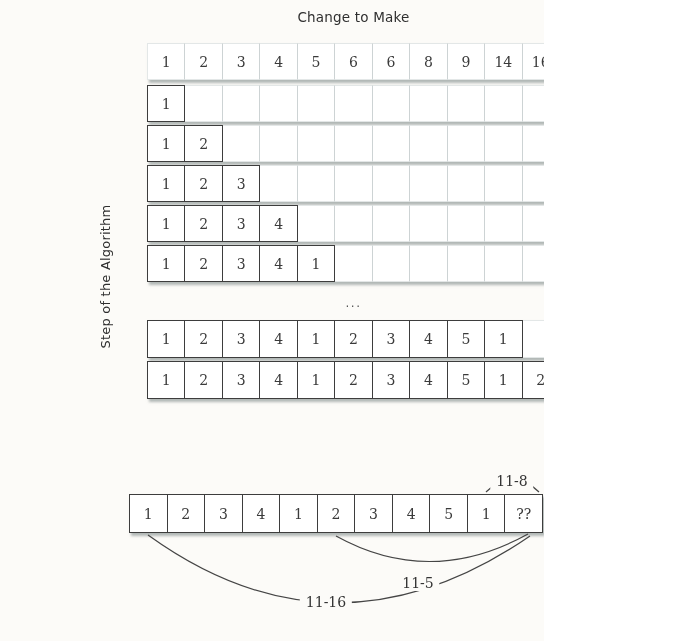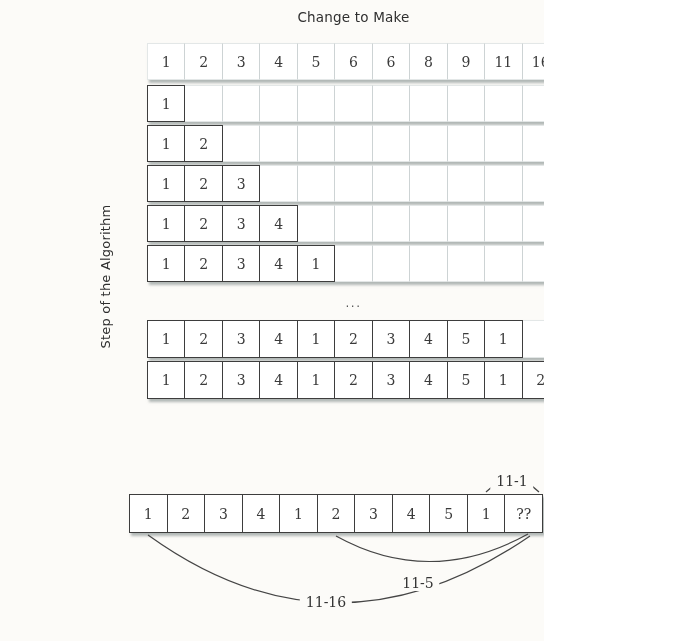--- a/index.html
+++ b/index.html
@@ -125,21 +125,21 @@
   <div class="row" id="header-row">
       <div class="cell hdr">1</div>
       <div class="cell hdr">2</div>
       <div class="cell hdr">3</div>
       <div class="cell hdr">4</div>
       <div class="cell hdr">5</div>
       <div class="cell hdr">6</div>
       <div class="cell hdr">6</div>
       <div class="cell hdr">8</div>
       <div class="cell hdr">9</div>
-      <div class="cell hdr">11</div>
+      <div class="cell hdr">14</div>
       <div class="cell hdr">16</div>
     </div>
 
   <div class="row step0">
       <div class="cell filled first-filled">1</div>
       <div class="cell empty"></div>
       <div class="cell empty"></div>
       <div class="cell empty"></div>
       <div class="cell empty"></div>
       <div class="cell empty"></div>
@@ -244,17 +244,17 @@
       <div class="cell filled">1</div>
       <div class="cell filled">??</div>
     </div>
 
   <svg id="arc-layer" width="674" height="641" viewBox="0 0 674 641">
     <path class="arc" d="M 486 492 Q 512 466 539 492"></path>
     <path class="arc" d="M 336 536 Q 430 588 528 534"></path>
     <path class="arc" d="M 148 535 Q 335 670 530 536"></path>
   </svg>
 
-  <span class="arc-label" id="arc-label-1">11-1</span>
+  <span class="arc-label" id="arc-label-1">11-8</span>
   <span class="arc-label" id="arc-label-2">11-5</span>
   <span class="arc-label" id="arc-label-3">11-16</span>
 
 </div>
 
 </body></html>

